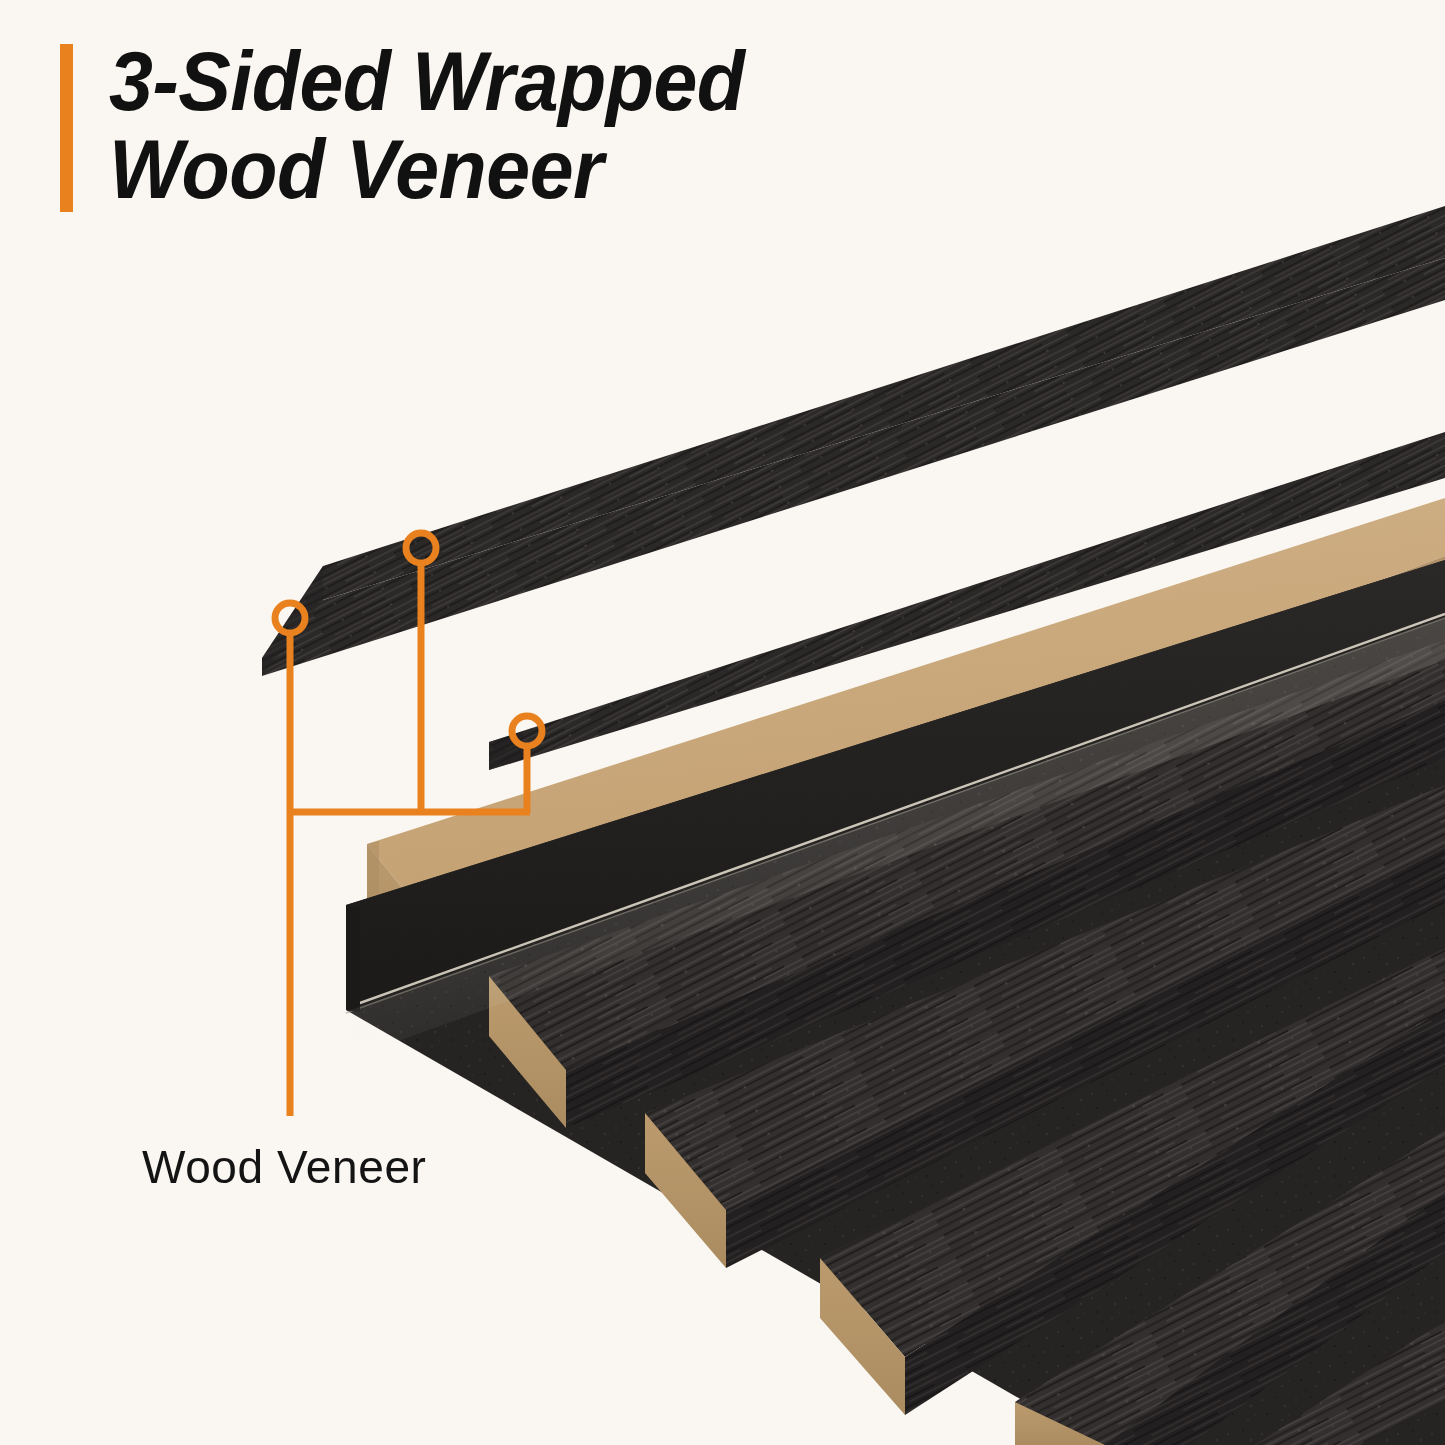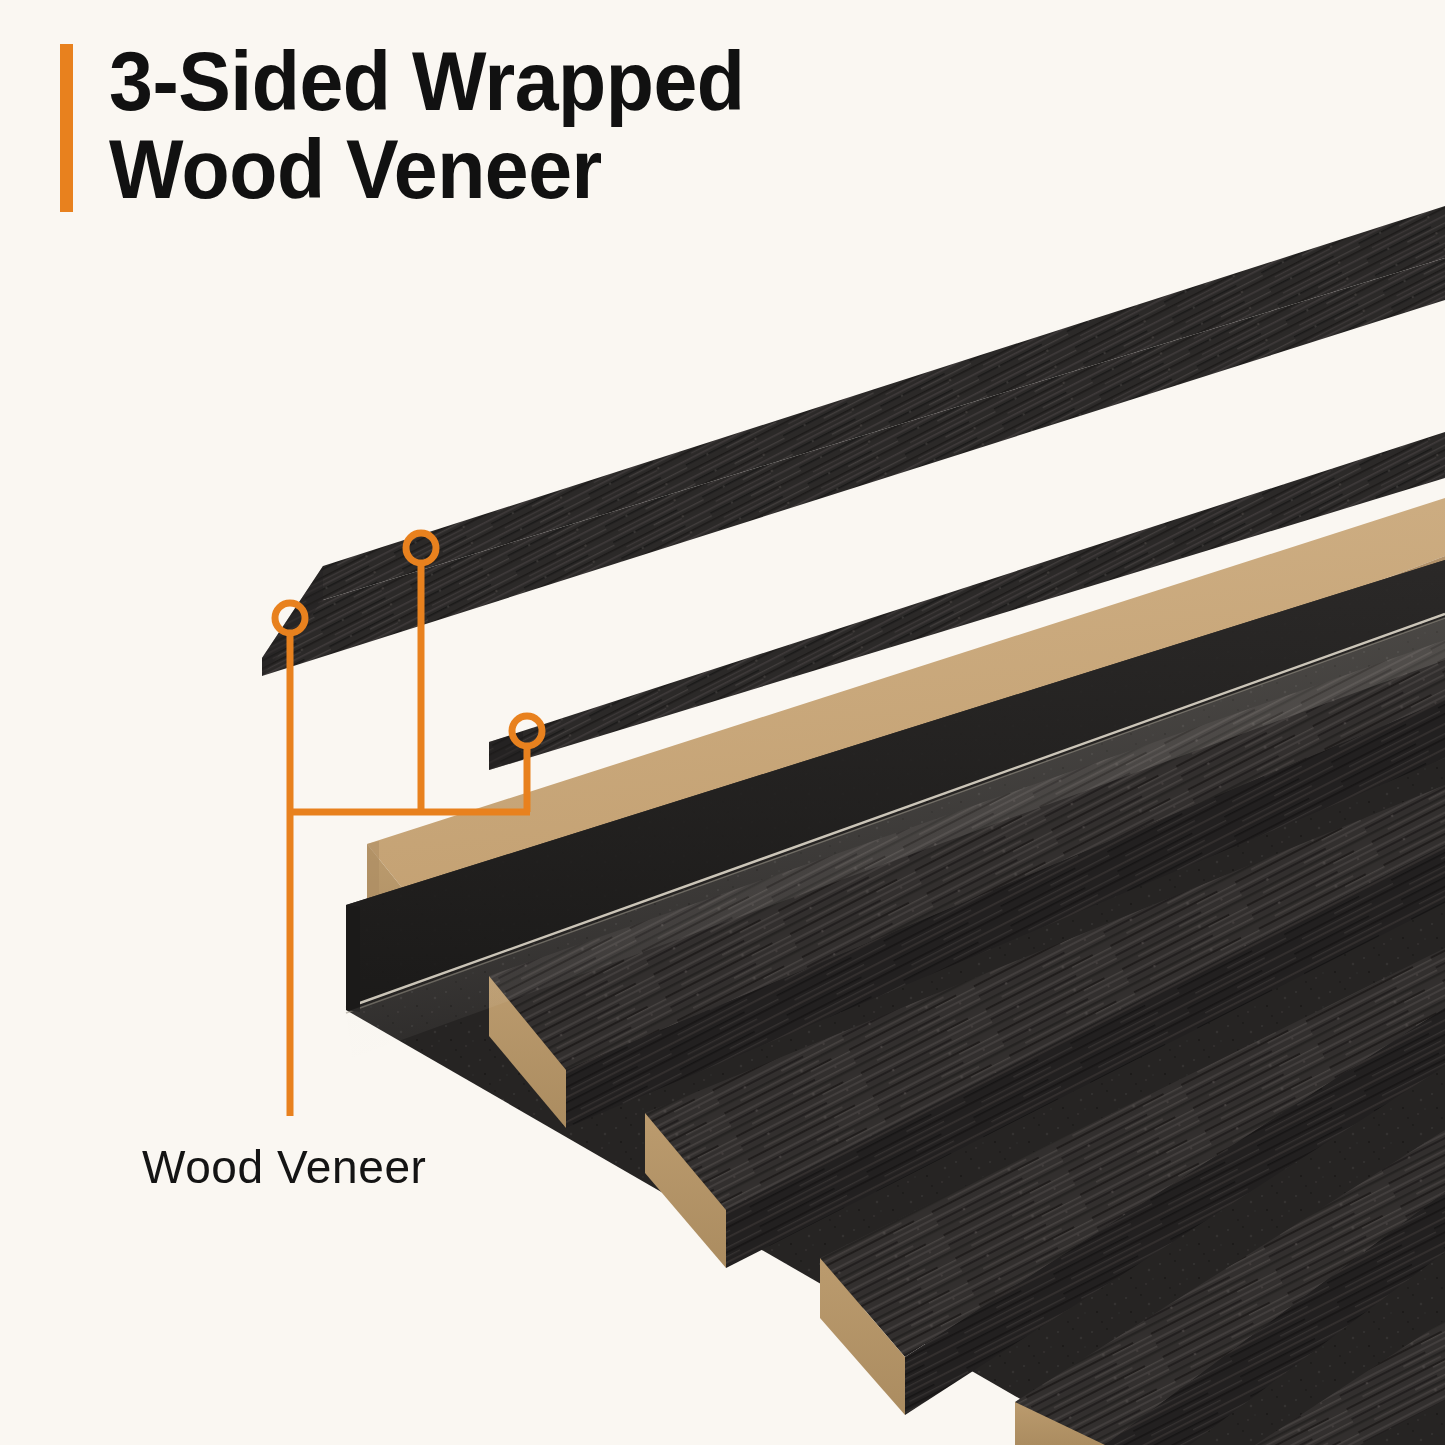--- a/index.html
+++ b/index.html
@@ -17,20 +17,21 @@
   }
 
   
   #heading-block {
     position: absolute;
     left: 60px;
     top: 44px;
     display: flex;
     align-items: flex-start;
     z-index: 40;
+    font-style: italic;
   }
   #accent-bar {
     width: 13px;
     height: 168px;
     background: #e8811e;
     flex: 0 0 auto;
   }
   #title-lines {
     margin-left: 36px;
     margin-top: -6px;

